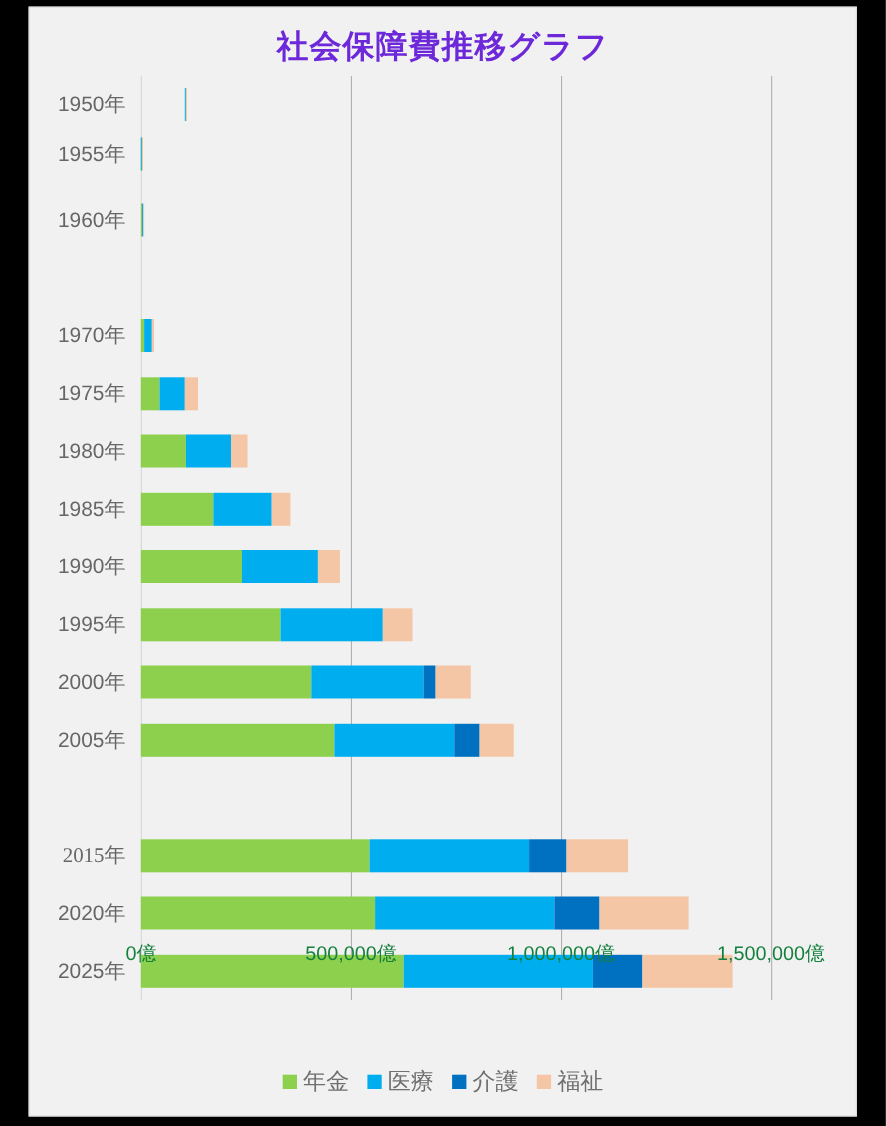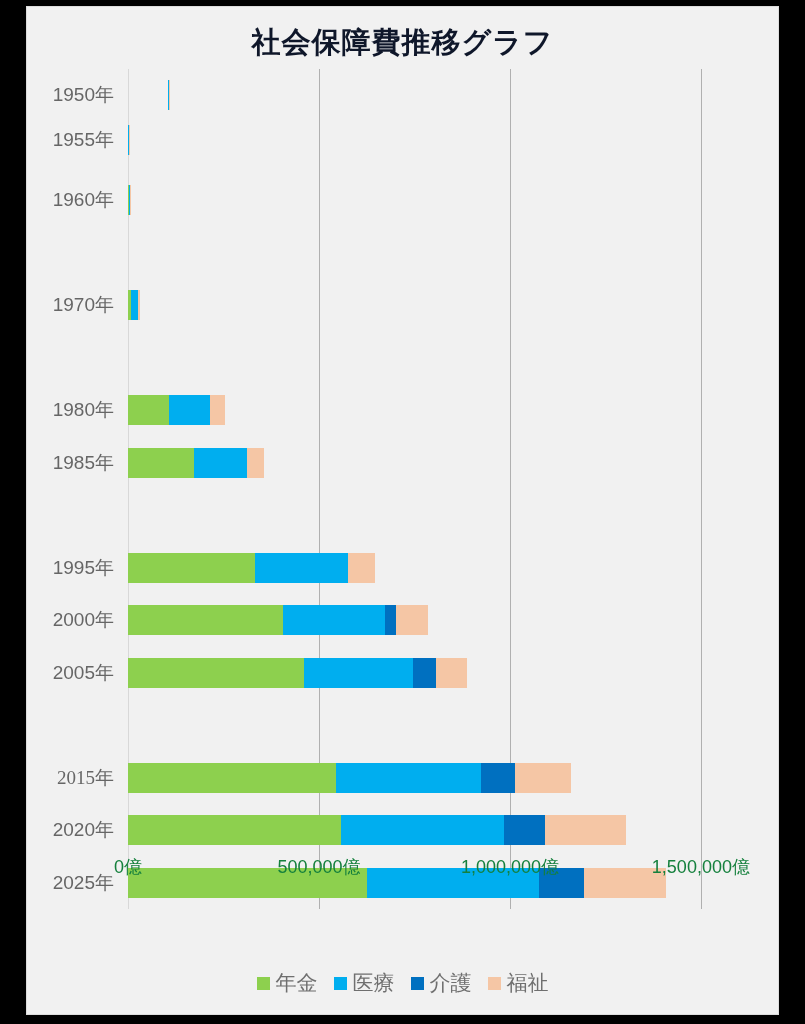--- a/index.html
+++ b/index.html
@@ -26,21 +26,21 @@
     box-sizing: border-box;
   }
   #chart-title {
     position: absolute;
     left: 0;
     top: 16px;
     width: 100%;
     text-align: center;
     font-size: 29px;
     font-weight: bold;
-    color: #0f172a;
+    color: #6d28d9;
     letter-spacing: 1px;
   }
 
   
   #plot {
     position: absolute;
     left: 101px;   
     top: 62px;
     width: 592px;  
     height: 840px;
@@ -171,34 +171,50 @@
             </div>
           </div>
           <div class="row" style="top: 210px; height: 52.5px;">
             <div class="ylabel">1970年</div>
             <div class="bar">
               <div class="seg pension" style="width: 3.24645px; background: rgb(141, 208, 78);"></div>
               <div class="seg medical" style="width: 7.25677px; background: rgb(0, 174, 239);"></div>
               <div class="seg welfare" style="width: 1.14581px; background: rgb(245, 198, 165);"></div>
             </div>
           </div>
+          <div class="row" style="top: 262.5px; height: 52.5px;">
+            <div class="ylabel">1975年</div>
+            <div class="bar">
+              <div class="seg pension" style="width: 16.8052px; background: rgb(141, 208, 78);"></div>
+              <div class="seg medical" style="width: 23.2981px; background: rgb(0, 174, 239);"></div>
+              <div class="seg welfare" style="width: 11.4581px; background: rgb(245, 198, 165);"></div>
+            </div>
+          </div>
           <div class="row" style="top: 315px; height: 52.5px;">
             <div class="ylabel">1980年</div>
             <div class="bar">
               <div class="seg pension" style="width: 41.249px; background: rgb(141, 208, 78);"></div>
               <div class="seg medical" style="width: 40.8671px; background: rgb(0, 174, 239);"></div>
               <div class="seg welfare" style="width: 15.2774px; background: rgb(245, 198, 165);"></div>
             </div>
           </div>
           <div class="row" style="top: 367.5px; height: 52.5px;">
             <div class="ylabel">1985年</div>
             <div class="bar">
               <div class="seg pension" style="width: 66.0748px; background: rgb(141, 208, 78);"></div>
               <div class="seg medical" style="width: 53.089px; background: rgb(0, 174, 239);"></div>
               <div class="seg welfare" style="width: 17.1871px; background: rgb(245, 198, 165);"></div>
+            </div>
+          </div>
+          <div class="row" style="top: 420px; height: 52.5px;">
+            <div class="ylabel">1990年</div>
+            <div class="bar">
+              <div class="seg pension" style="width: 92.4284px; background: rgb(141, 208, 78);"></div>
+              <div class="seg medical" style="width: 68.3665px; background: rgb(0, 174, 239);"></div>
+              <div class="seg welfare" style="width: 20.2426px; background: rgb(245, 198, 165);"></div>
             </div>
           </div>
           <div class="row" style="top: 472.5px; height: 52.5px;">
             <div class="ylabel">1995年</div>
             <div class="bar">
               <div class="seg pension" style="width: 127.185px; background: rgb(141, 208, 78);"></div>
               <div class="seg medical" style="width: 92.4284px; background: rgb(0, 174, 239);"></div>
               <div class="seg welfare" style="width: 27.8813px; background: rgb(245, 198, 165);"></div>
             </div>
           </div>

